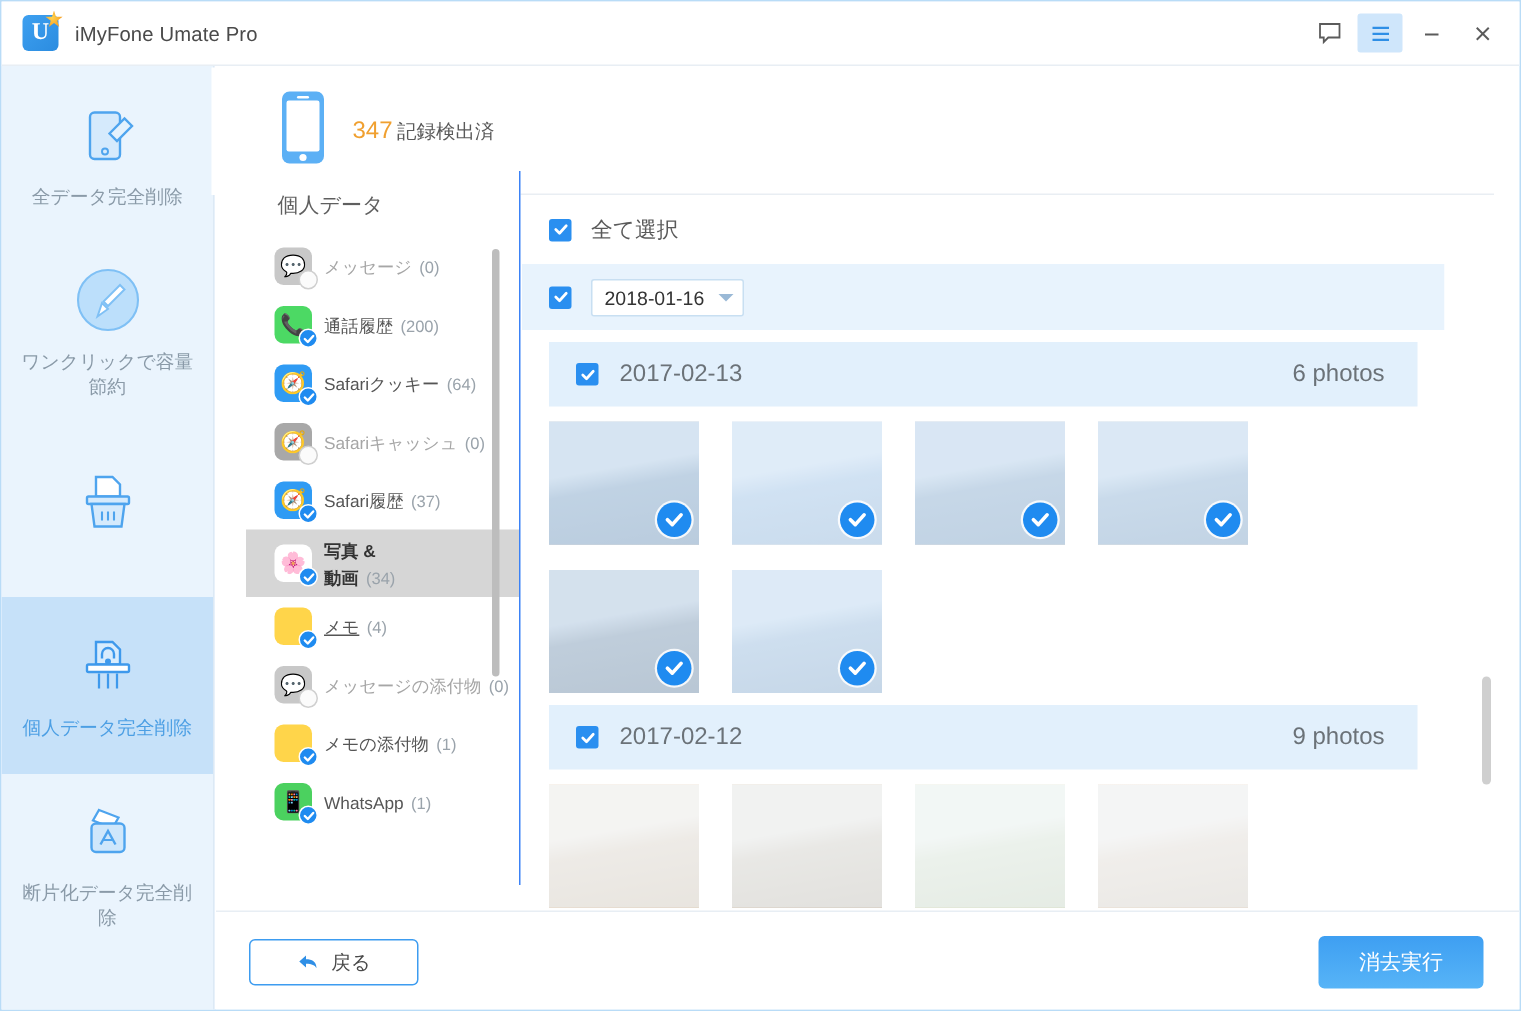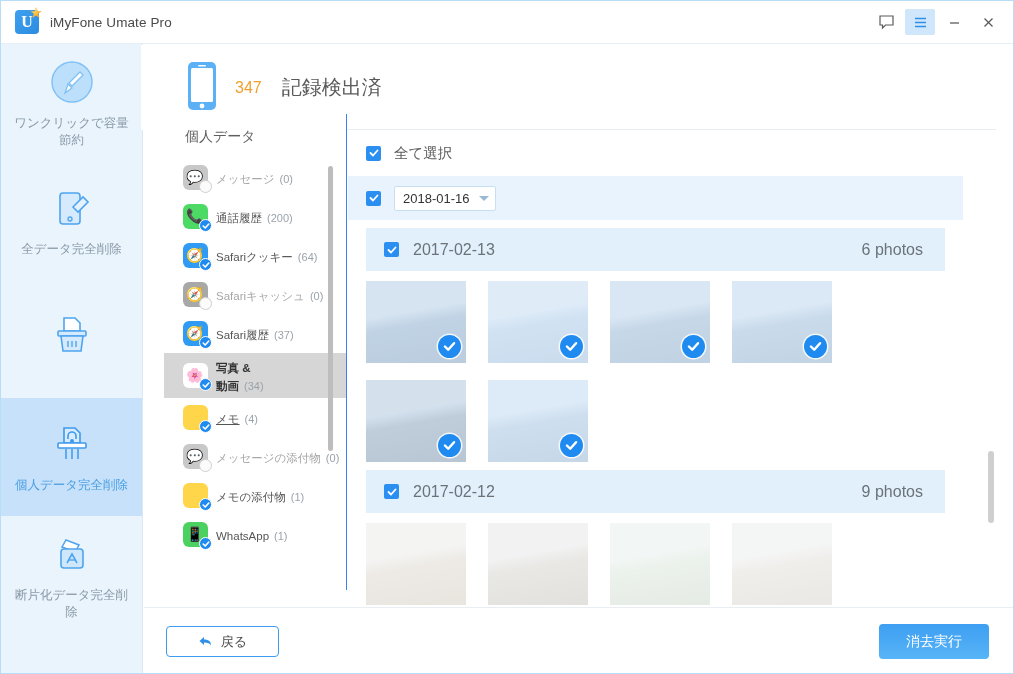--- a/index.html
+++ b/index.html
@@ -90,21 +90,21 @@
     position: absolute; left: 140px; top: 44px;
     width: 869px; height: 85px;
     display: flex; align-items: center;
     background: #fff;
   }
   .phone-ico { margin-left: 45px; }
   .head-count {
     margin-left: 17px; font-size: 16px; color: #f0a030;
   }
   .head-text {
-    margin-left: 20px; font-size: 20px; color: #5a5a5a;
+    margin-left: 3px; font-size: 13px; color: #5a5a5a;
   }
   .head-divider {
     position: absolute; left: 175px; top: 128px;
     width: 820px; height: 1px; background: #e9eef3;
   }
 
   
   .listpanel {
     position: absolute; left: 163px; top: 113px;
     width: 183px; height: 476px;
@@ -296,37 +296,37 @@
           </svg>
       </div>
     </div>
   </div>
 
   <div class="leftnav">
 
     <div class="nav-item">
       <div class="nav-icon">
         <svg width="46" height="46" viewBox="0 0 46 46">
+          <rect x="11" y="8" width="20" height="31" rx="3" fill="#d5eafc" stroke="#4ea4ee" stroke-width="1.6"></rect>
+          <circle cx="21" cy="34" r="2" fill="none" stroke="#4ea4ee" stroke-width="1.3"></circle>
+          <path d="M24 22 L34 12 l5 5 -10 10 z" fill="#e4f2fd" stroke="#4ea4ee" stroke-width="1.6"></path>
+        </svg>
+      </div>
+      <div class="nav-label">全データ完全削除</div>
+    </div>
+
+    <div class="nav-item">
+      <div class="nav-icon">
+        <svg width="46" height="46" viewBox="0 0 46 46">
           <circle cx="23" cy="23" r="20" fill="#bcdffb" stroke="#7fc0f5" stroke-width="1.4"></circle>
           <path d="M31 13 L20 24 l3 3 L34 16 z" fill="#fff" stroke="#7fc0f5" stroke-width="1.3"></path>
           <path d="M19 25 l4 4 -7 5 z" fill="#fff" stroke="#7fc0f5" stroke-width="1.3"></path>
         </svg>
       </div>
       <div class="nav-label">ワンクリックで容量節約</div>
-    </div>
-
-    <div class="nav-item">
-      <div class="nav-icon">
-        <svg width="46" height="46" viewBox="0 0 46 46">
-          <rect x="11" y="8" width="20" height="31" rx="3" fill="#d5eafc" stroke="#4ea4ee" stroke-width="1.6"></rect>
-          <circle cx="21" cy="34" r="2" fill="none" stroke="#4ea4ee" stroke-width="1.3"></circle>
-          <path d="M24 22 L34 12 l5 5 -10 10 z" fill="#e4f2fd" stroke="#4ea4ee" stroke-width="1.6"></path>
-        </svg>
-      </div>
-      <div class="nav-label">全データ完全削除</div>
     </div>
 
     <div class="nav-item">
       <div class="nav-icon">
         <svg width="46" height="46" viewBox="0 0 46 46">
           <path d="M15 6 h11 l5 5 v8 H15 z" fill="#fff" stroke="#4ea4ee" stroke-width="1.6"></path>
           <rect x="9" y="19" width="28" height="5" rx="1" fill="#d5eafc" stroke="#4ea4ee" stroke-width="1.6"></rect>
           <path d="M12 24 h22 l-2 15 H14 z" fill="#d5eafc" stroke="#4ea4ee" stroke-width="1.6"></path>
           <g stroke="#4ea4ee" stroke-width="1.4">
               <line x1="19" y1="29" x2="19" y2="35"></line>

